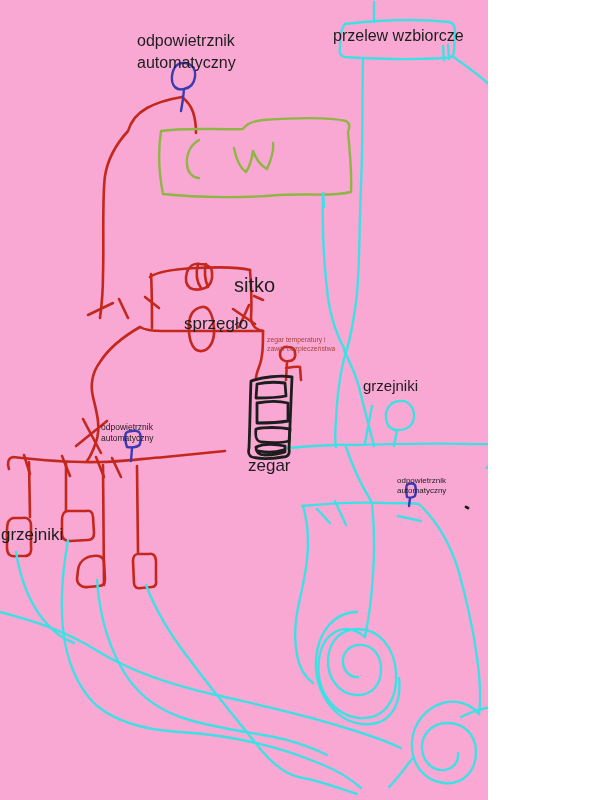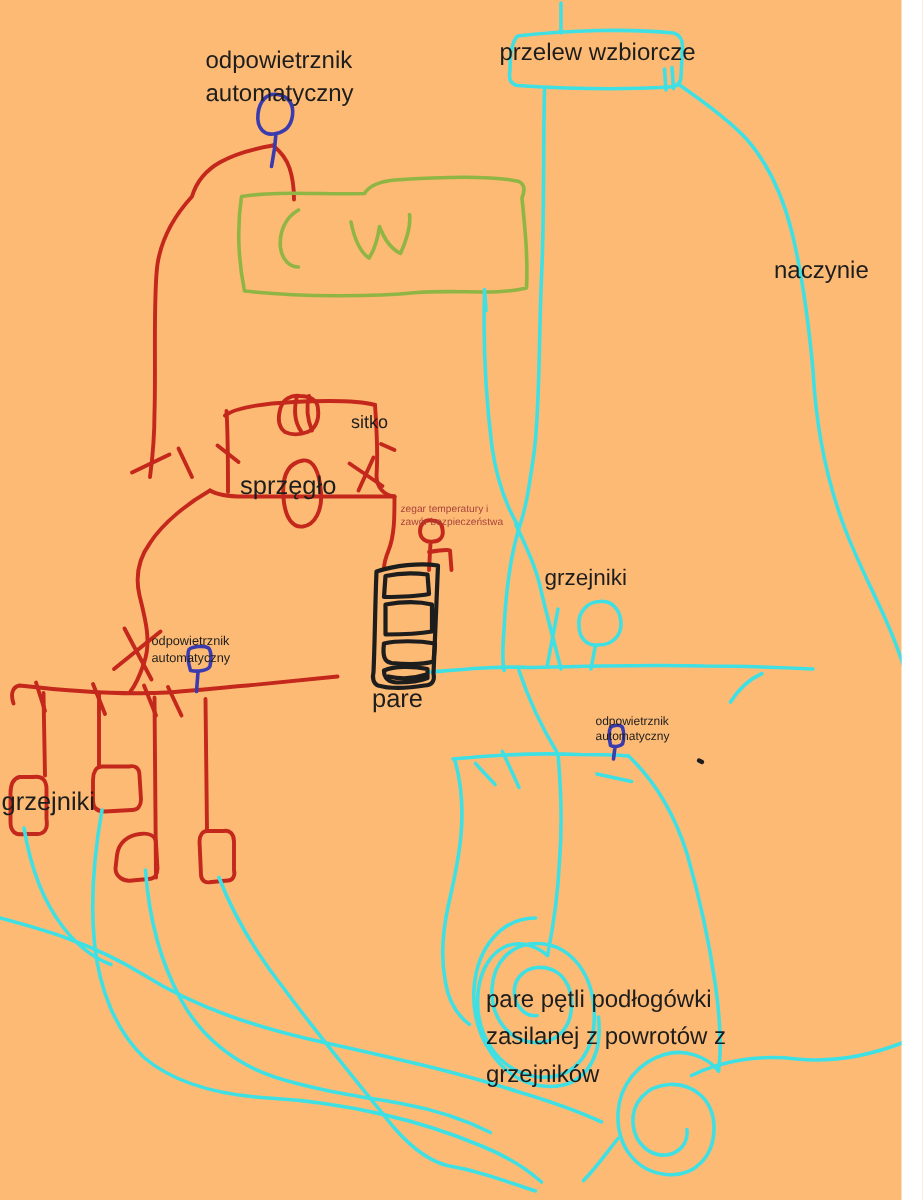--- a/index.html
+++ b/index.html
@@ -1,30 +1,30 @@
 <!DOCTYPE html>
 <html><head>
 <meta charset="utf-8">
 <style>
   html,body{margin:0;padding:0;background:#ffffff;}
-  .canvas{position:relative;width:601px;height:800px;background:#fdba74;overflow:hidden;}
+  .canvas{position:relative;width:488px;height:800px;background:#f9a8d4;overflow:hidden;}
   .drawing{position:absolute;left:0;top:0;}
   .drawing path{fill:none;stroke-linecap:round;stroke-linejoin:round;}
   g[data-name="supply-pipes"] path{stroke-width:2.6px;}
   g[data-name="return-pipes"] path{stroke-width:2.4px;}
   g[data-name="boiler-cw-tank"] path{stroke-width:2.4px;}
   g[data-name="air-vent-symbols"] path{stroke-width:2.4px;}
   g[data-name="furnace"] path{stroke-width:2.8px;}
   .lbl{position:absolute;font-family:"Liberation Sans",sans-serif;color:#1d1d1d;white-space:pre-line;}
   .l-vent-top{left:137px;top:30px;font-size:16px;line-height:22px;}
   .l-vessel{left:333px;top:27px;font-size:16px;}
   .l-przelew{left:516px;top:172px;font-size:16px;}
   .l-pompa{left:172px;top:249px;font-size:16px;line-height:21px;}
-  .l-sitko{left:234px;top:274px;font-size:12px;}
-  .l-sprzeglo{left:160px;top:314px;font-size:17px;}
+  .l-sitko{left:234px;top:274px;font-size:20px;}
+  .l-sprzeglo{left:184px;top:314px;font-size:17px;}
   .l-zegar{left:267px;top:335px;font-size:6.8px;line-height:9px;color:#a8443c;}
   .l-manometr{left:363px;top:377px;font-size:15px;}
   .l-dopuszczanie{left:427px;top:424px;font-size:16px;}
   .l-vent-left{left:101px;top:422px;font-size:8.5px;line-height:11px;}
   .l-piec{left:248px;top:456px;font-size:17px;}
   .l-vent-right{left:397px;top:476px;font-size:8px;line-height:10px;}
   .l-grzejniki{left:1px;top:525px;font-size:17px;}
   .l-floor{left:324px;top:654px;font-size:16px;line-height:25px;}
 </style>
 </head>
@@ -121,20 +121,17 @@
 automatyczny</div>
   <div class="lbl l-vessel" data-name="label-expansion-vessel">przelew wzbiorcze</div>
   <div class="lbl l-przelew" data-name="label-overflow">naczynie</div>
   <div class="lbl l-sitko" data-name="label-strainer">sitko</div>
   <div class="lbl l-sprzeglo" data-name="label-coupling">sprzęgło</div>
   <div class="lbl l-zegar" data-name="label-temp-clock-safety-valve">zegar temperatury i
 zawór bezpieczeństwa</div>
   <div class="lbl l-manometr" data-name="label-manometer">grzejniki</div>
   <div class="lbl l-vent-left" data-name="label-air-vent-left">odpowietrznik
 automatyczny</div>
-  <div class="lbl l-piec" data-name="label-furnace">pare</div>
+  <div class="lbl l-piec" data-name="label-furnace">zegar</div>
   <div class="lbl l-vent-right" data-name="label-air-vent-right">odpowietrznik
 automatyczny</div>
   <div class="lbl l-grzejniki" data-name="label-radiators">grzejniki</div>
-  <div class="lbl l-floor" data-name="label-floor-loops">pare pętli podłogówki
-zasilanej z powrotów z
-grzejników</div>
 </div>
 
 </body></html>

